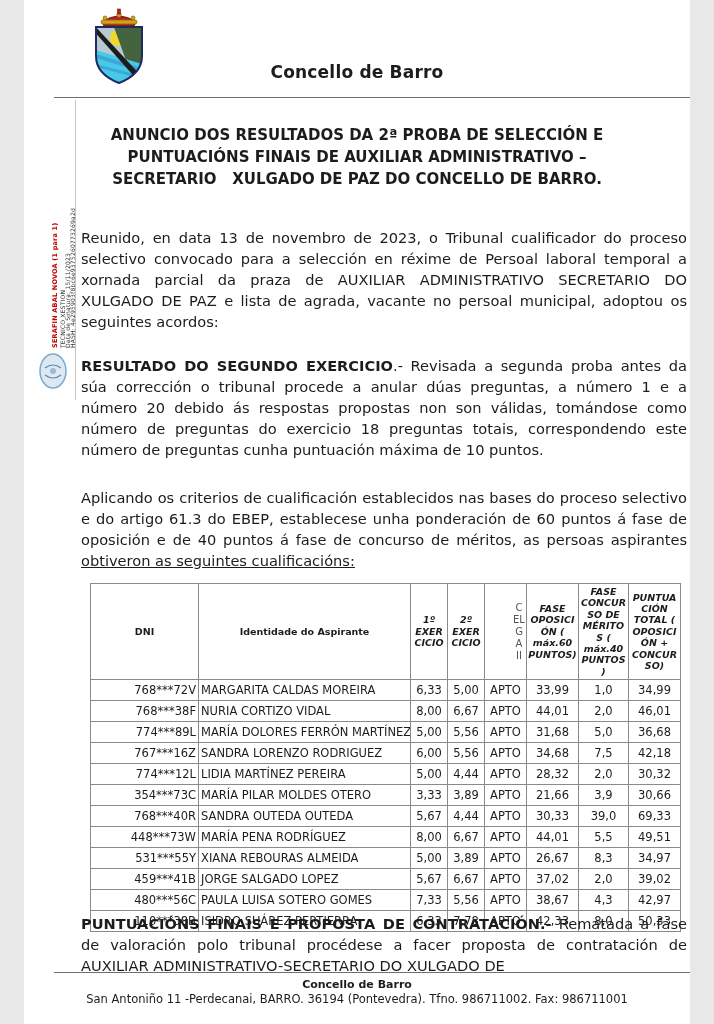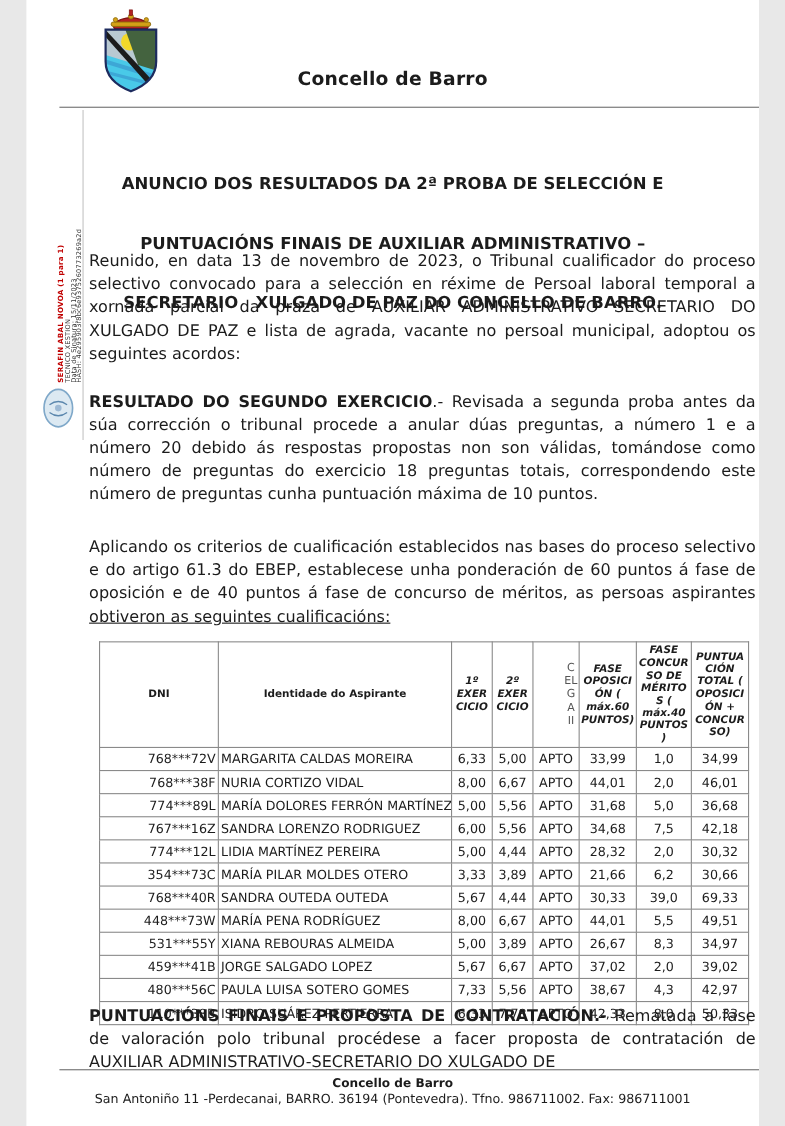--- a/index.html
+++ b/index.html
@@ -11,21 +11,21 @@
   
   .coat{position:absolute;left:64px;top:6px;width:62px;height:80px;}
   .doc-title{position:absolute;left:0;right:0;top:62px;text-align:center;
     font-size:17px;font-weight:bold;letter-spacing:.2px;}
   .rule{position:absolute;left:30px;width:656px;height:0;border-top:1.5px solid #6f6f6f;}
   .rule-top{top:97px;}
   .rule-bottom{top:972px;}
   
   .heading{position:absolute;left:55px;right:55px;top:124px;text-align:center;
     font-weight:bold;font-size:15px;line-height:22px;}
-  .heading div{white-space:pre;margin-top:32px;}
+  .heading div{white-space:pre;}
   
   .para{position:absolute;left:57px;width:606px;font-size:14.6px;line-height:21px;
     text-align:justify;}
   .p1{top:212px;}
   .p2{top:340px;}
   .p3{top:472px;}
   .p4{top:898px;}
   .b{font-weight:bold;}
   .u{text-decoration:underline;}
   
@@ -177,21 +177,21 @@
           <td class="col6">2,0</td>
           <td class="col7">30,32</td>
         </tr>
         <tr>
           <td class="col0">354***73C</td>
           <td class="col1">MARÍA PILAR MOLDES OTERO</td>
           <td class="col2">3,33</td>
           <td class="col3">3,89</td>
           <td class="col4">APTO</td>
           <td class="col5">21,66</td>
-          <td class="col6">6,2</td>
+          <td class="col6">3,9</td>
           <td class="col7">30,66</td>
         </tr>
         <tr>
           <td class="col0">768***40R</td>
           <td class="col1">SANDRA OUTEDA OUTEDA</td>
           <td class="col2">5,67</td>
           <td class="col3">4,44</td>
           <td class="col4">APTO</td>
           <td class="col5">30,33</td>
           <td class="col6">39,0</td>

